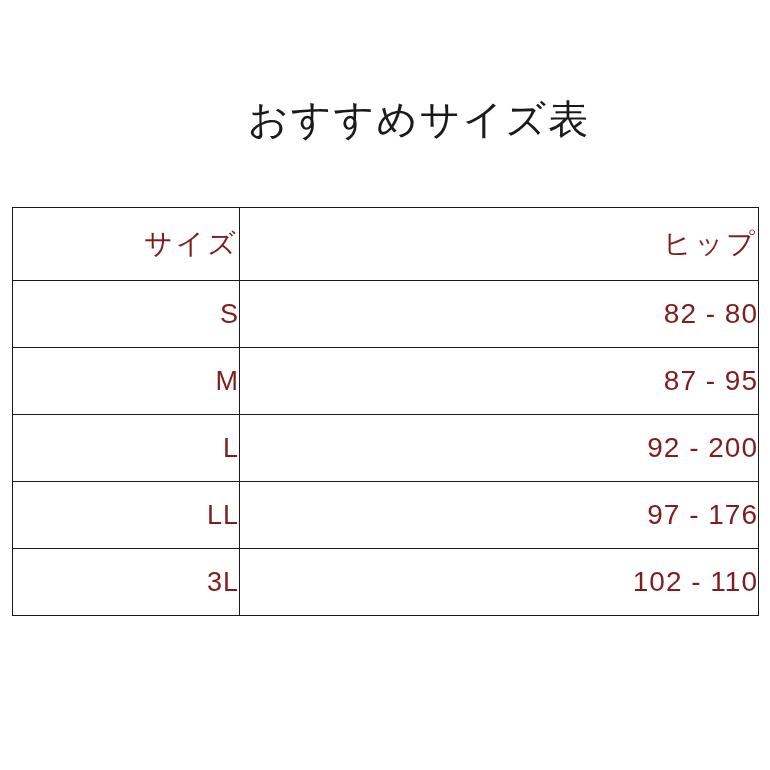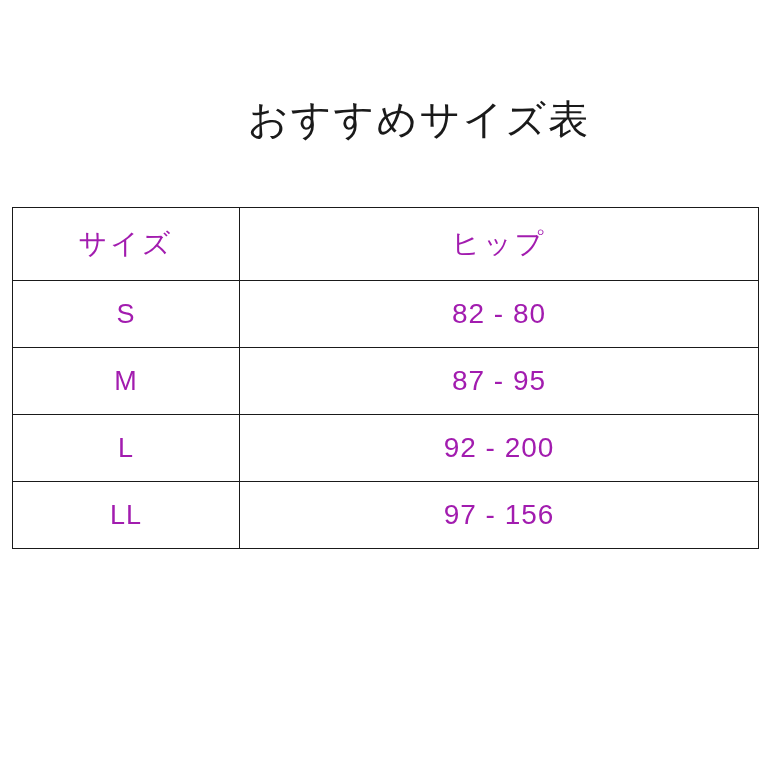--- a/index.html
+++ b/index.html
@@ -39,23 +39,23 @@
     left: 12px;
     width: 746px;
     border-collapse: collapse;
     table-layout: fixed;
   }
   .size-table col.c1 { width: 227px; }
   .size-table col.c2 { width: 519px; }
   .size-table th,
   .size-table td {
     border: 1px solid #1a1a1a;
-    text-align: center;
+    text-align: right;
     font-weight: 400;
-    color: #a21caf;
+    color: #7f1d1d;
     padding: 0;
   }
   .size-table th {
     height: 72px;
     font-size: 28px;
     letter-spacing: 3px;
   }
   .size-table td {
     height: 66px;
     font-size: 28px;
@@ -92,18 +92,22 @@
       <tr>
         <td class="size-cell">M</td>
         <td>87 - 95</td>
       </tr>
       <tr>
         <td class="size-cell">L</td>
         <td>92 - 200</td>
       </tr>
       <tr>
         <td class="size-cell">LL</td>
-        <td>97 - 156</td>
+        <td>97 - 176</td>
+      </tr>
+      <tr>
+        <td class="size-cell">3L</td>
+        <td>102 - 110</td>
       </tr>
     </tbody>
   </table>
 
 </div>
 
 </body></html>

